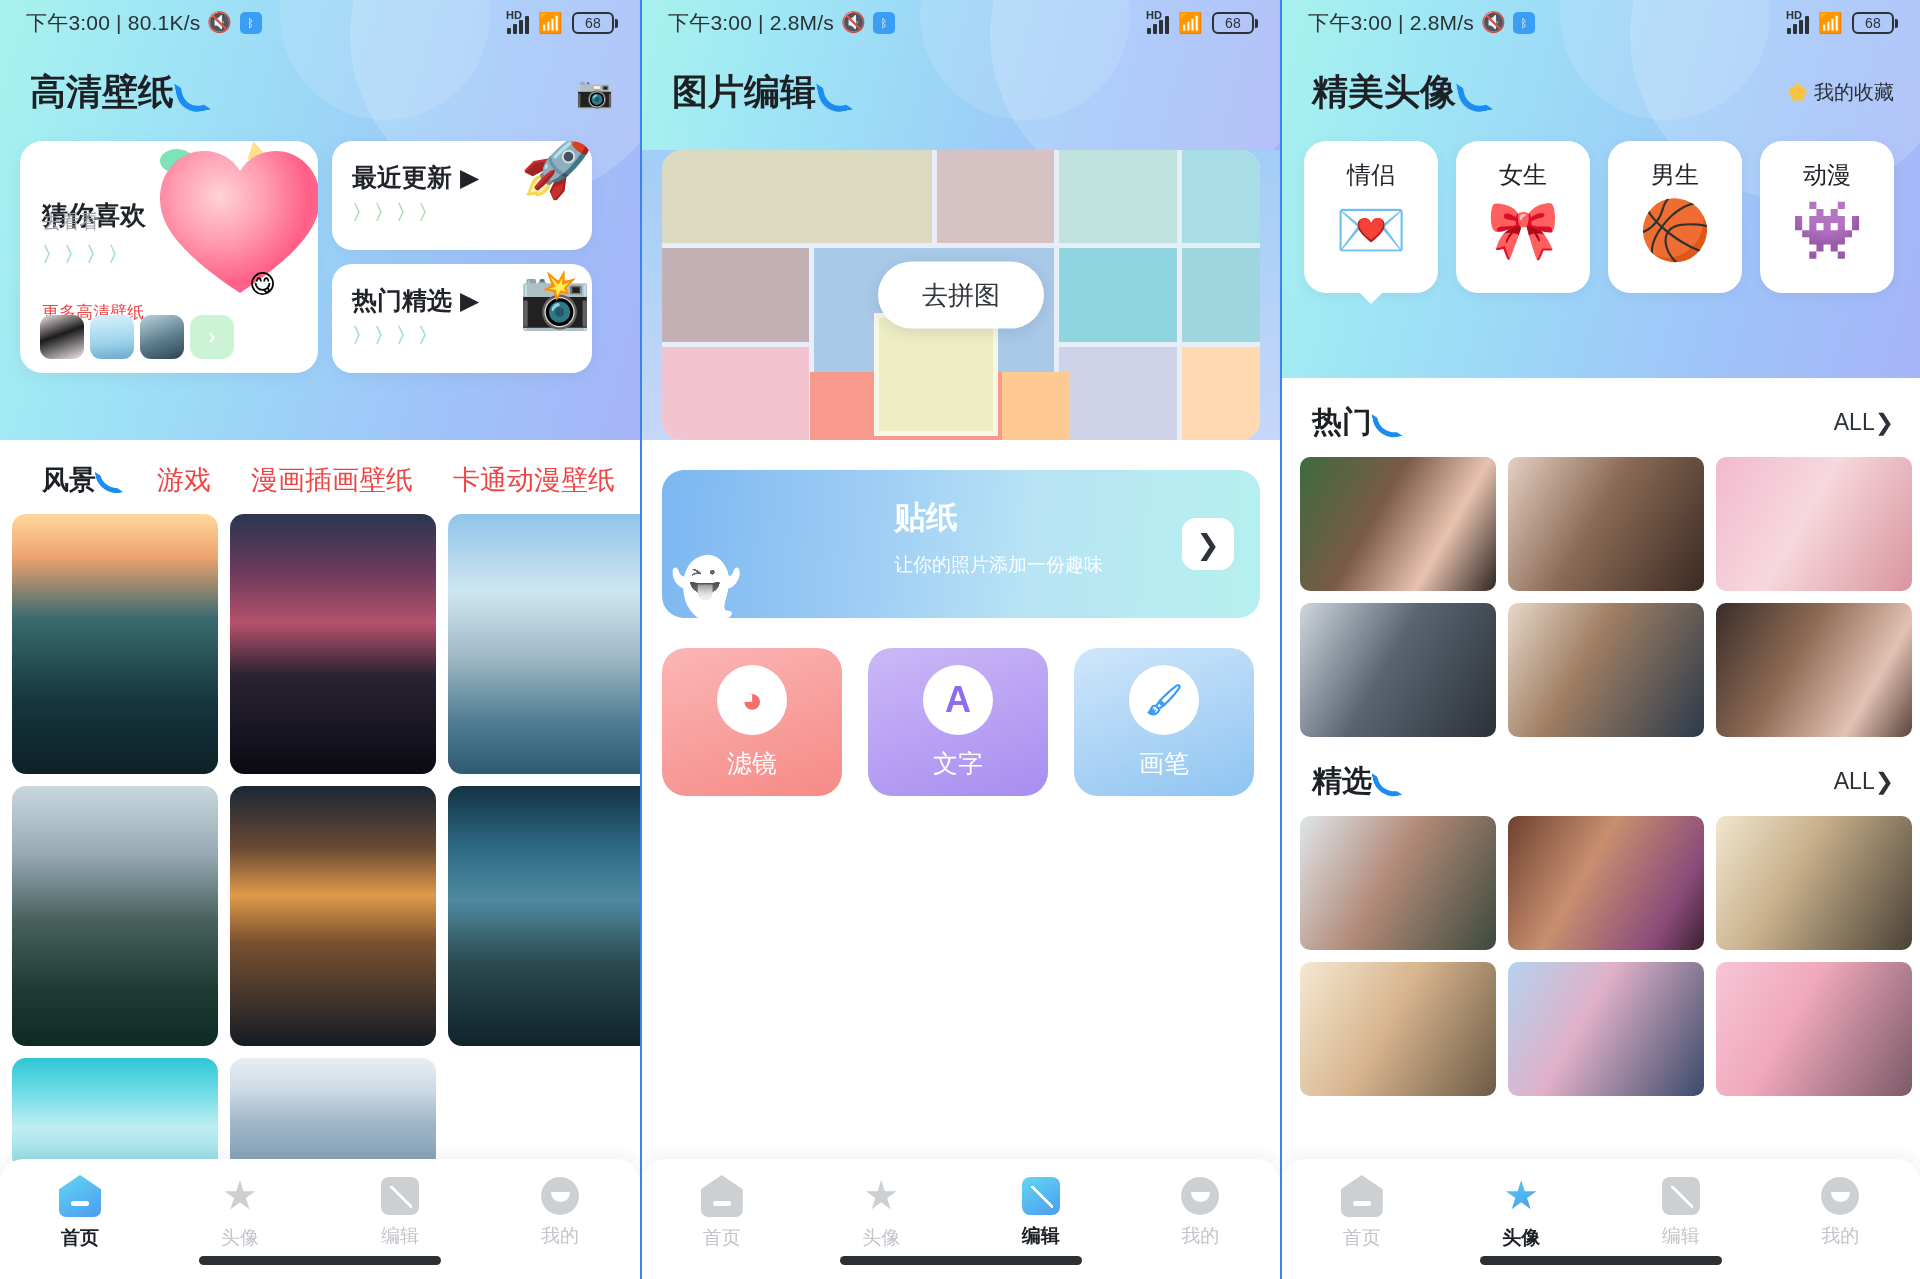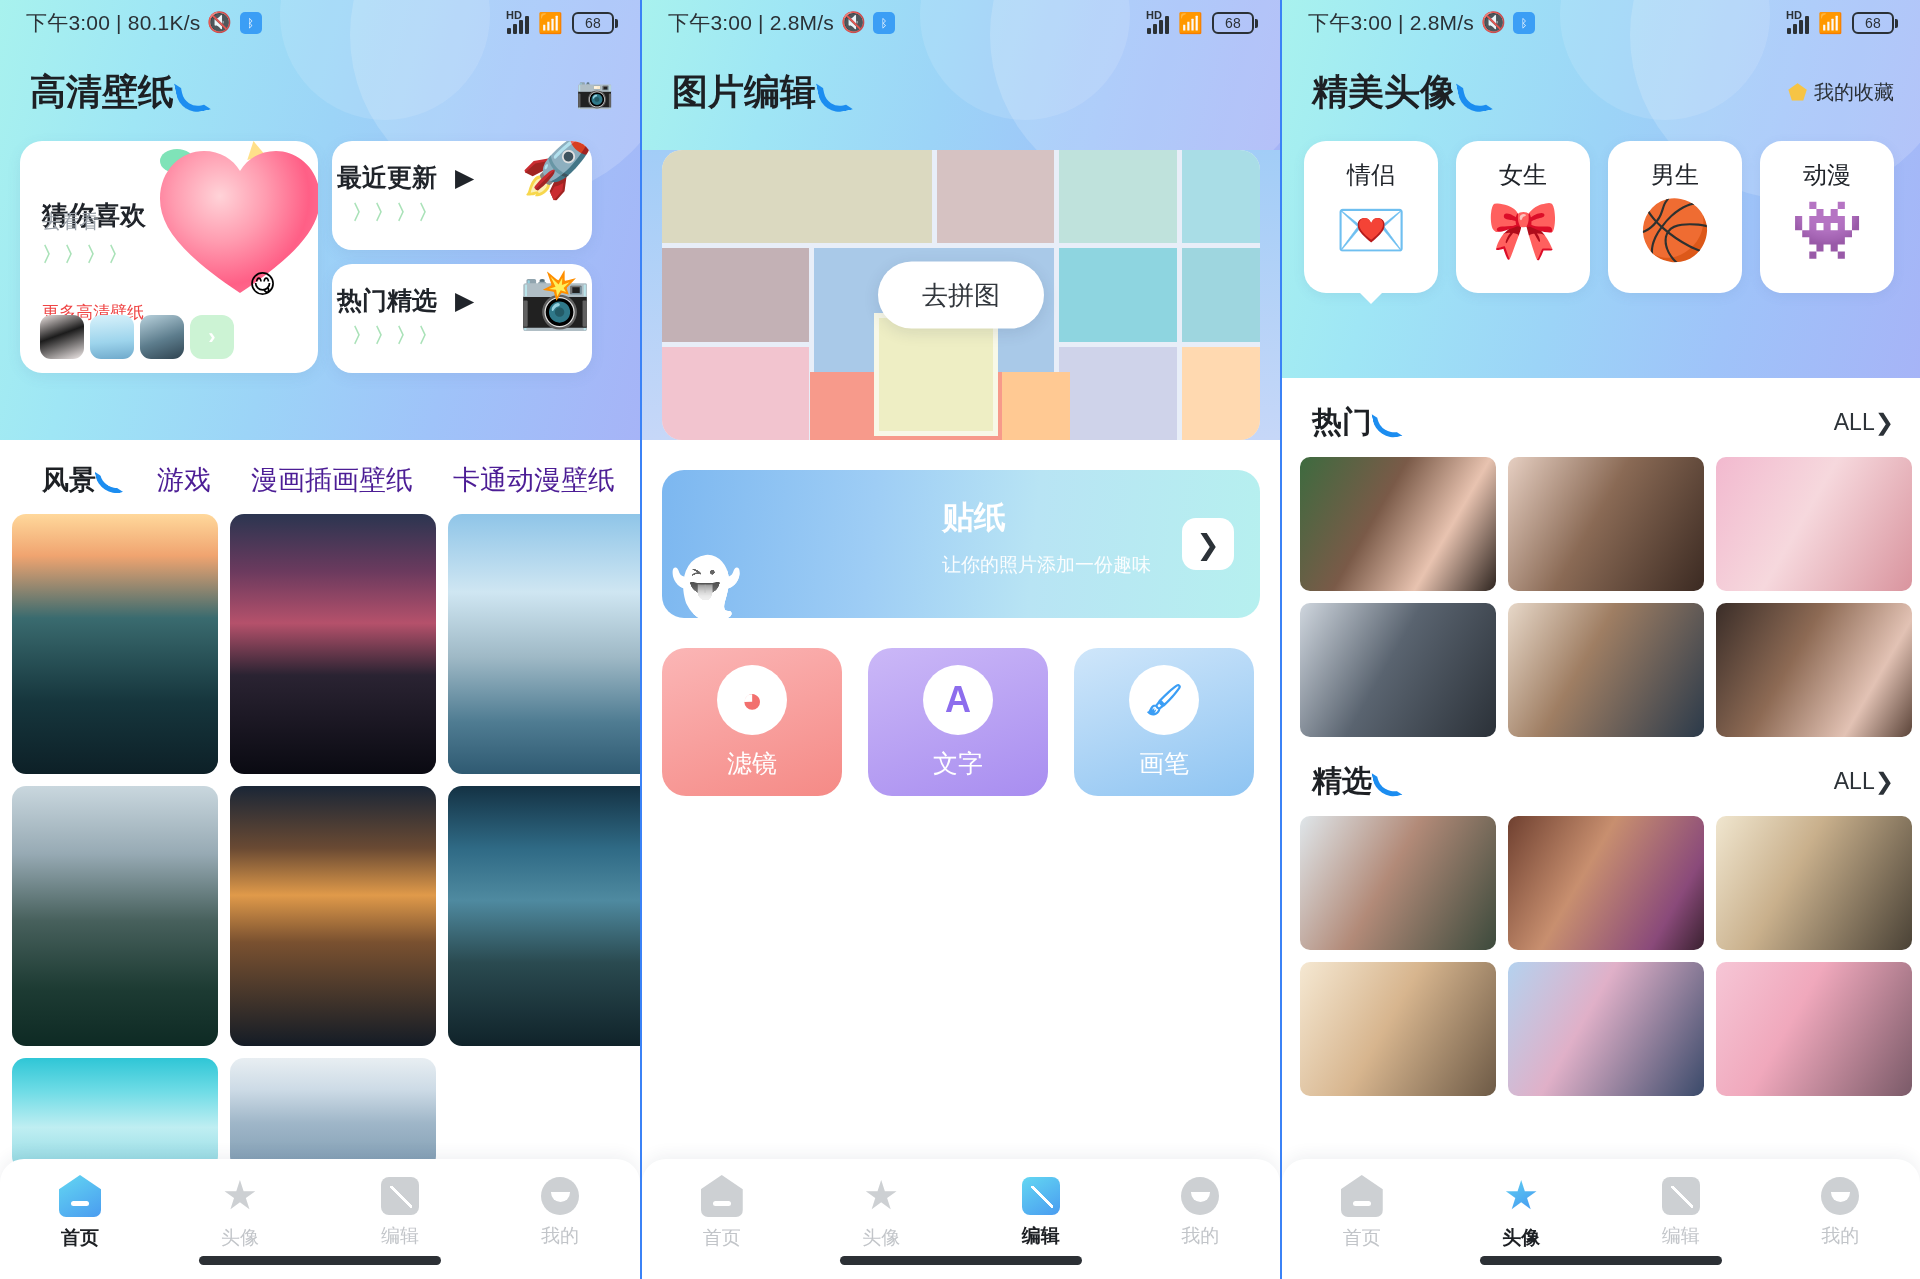--- a/index.html
+++ b/index.html
@@ -151,37 +151,37 @@
   }
   .cards-right { display: flex; flex-direction: column; gap: 14px; }
   .card-sm {
     position: relative;
     width: 260px; height: 109px;
     background: #fff; border-radius: 20px;
     overflow: hidden;
     box-shadow: 0 4px 14px rgba(80,110,160,.10);
   }
   .card-sm .cs-title {
-    position: absolute; left: 5px; top: 20px;
+    position: absolute; left: 20px; top: 20px;
     font-size: 25px; font-weight: bold; color: #20242a;
-    display: flex; align-items: center; gap: 18px;
+    display: flex; align-items: center; gap: 8px;
   }
   .card-sm .cs-chev { position: absolute; left: 20px; top: 58px; }
   .card-sm .art { position: absolute; right: -6px; top: -6px; font-size: 62px; line-height: 1; }
   .card-sm .art2 { position: absolute; right: 0px; top: 6px; font-size: 58px; line-height: 1; }
 
   
   .tabs {
     display: flex; align-items: center; gap: 40px;
     padding: 22px 0 16px 42px;
     background: #fff;
     white-space: nowrap;
     overflow: hidden;
   }
-  .tab { font-size: 27px; color: #4c1d95; position: relative; }
+  .tab { font-size: 27px; color: #ef4444; position: relative; }
   .tab.active { color: #1d2024; font-weight: bold; display: flex; align-items: baseline; }
   .tab.active .swoosh { width: 20px; height: 22px; }
   .tab.active .swoosh::after {
     left: 0; top: 2px; width: 14px; height: 16px; border-width: 5px;
   }
 
   
   .wgrid {
     display: grid;
     grid-template-columns: repeat(3, 206px);
@@ -239,21 +239,21 @@
   }
   .sticker-banner {
     margin: 30px 20px 0 20px;
     height: 148px; border-radius: 22px;
     background: linear-gradient(95deg, #7cb7f0 0%, #9ecdf5 35%, #b8e4f4 62%, #b6f0ef 100%);
     position: relative;
     display: flex; align-items: center;
     overflow: hidden;
   }
   .sticker-banner .ghosts { position: absolute; left: 8px; bottom: -4px; font-size: 58px; filter: grayscale(1) brightness(2.2); }
-  .sticker-banner .sb-txt { position: absolute; left: 232px; top: 26px; margin-left: 48px; }
+  .sticker-banner .sb-txt { position: absolute; left: 232px; top: 26px; }
   .sticker-banner .sb-title { font-size: 32px; color: #fff; font-weight: 600; }
   .sticker-banner .sb-sub { font-size: 19px; color: #fff; margin-top: 12px; opacity: .95; }
   .sticker-banner .sb-next {
     position: absolute; right: 26px; top: 50%; transform: translateY(-50%);
     width: 52px; height: 52px; border-radius: 14px; background: #fff;
     display: flex; align-items: center; justify-content: center;
     font-size: 28px; font-weight: bold; color: #2c3238;
   }
   .tools { display: flex; gap: 26px; padding: 30px 20px 0 20px; }
   .tool {

